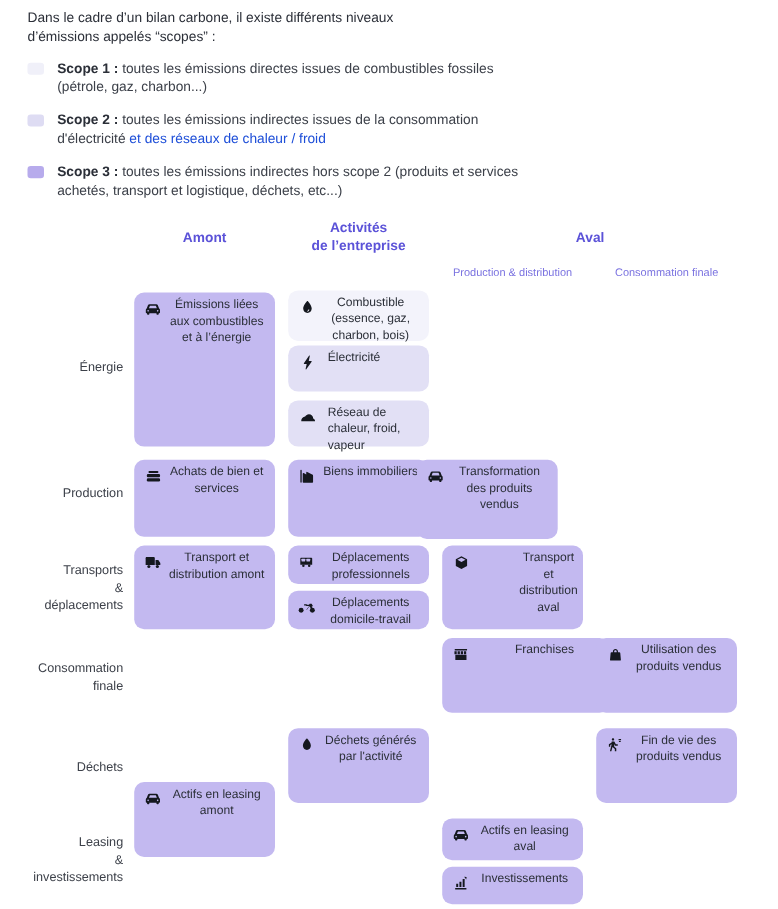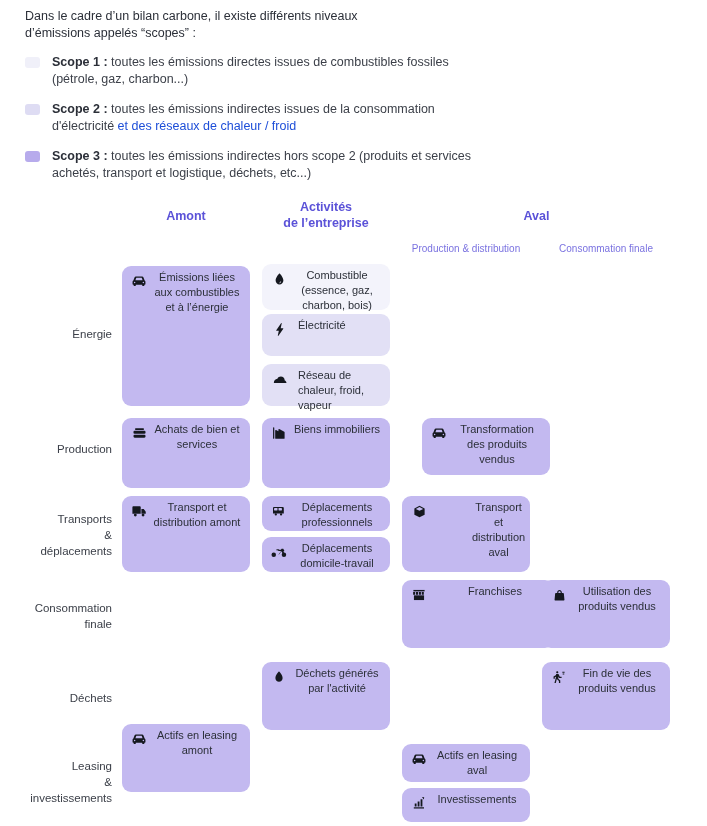--- a/index.html
+++ b/index.html
@@ -247,21 +247,21 @@
   <div class="card sc3" style="left:262px; top:222px; width:128px; height:70px;">
     <span class="icon">
       <svg width="16" height="16" viewBox="0 0 24 24" fill="#15181f">
         <path d="M4 3.2c-.5 0-.9.4-.9.9v15.8c0 .5.4.9.9.9s.9-.4.9-.9V4.1c0-.5-.4-.9-.9-.9z"></path>
         <path d="M7.2 20.8h12.3c.5 0 .9-.4.9-.9v-9.1c0-.4-.2-.7-.5-.8L12.4 6c-.6-.3-1.3.1-1.3.8v2.6L7.6 7.6c-.6-.3-1.3.1-1.3.8v11.5c0 .5.4.9.9.9z"></path>
       </svg>
     </span>
     <span class="label">Biens immobiliers</span>
   </div>
 
-  <div class="card sc3" style="left:422px; top:222px; width:128px; height:57px;">
+  <div class="card sc3" style="left:379px; top:222px; width:128px; height:72px;">
     <span class="icon">
       <svg width="18" height="18" viewBox="0 0 24 24" fill="#15181f">
         <path d="M4.5 11.2 6 7.4c.3-.8 1-1.3 1.9-1.3h8.2c.9 0 1.6.5 1.9 1.3l1.5 3.8c.7.3 1.1 1 1.1 1.8v3.1c0 .5-.4.9-.9.9h-.6v.9c0 .5-.4.9-.9.9h-1c-.5 0-.9-.4-.9-.9V17H7.7v.9c0 .5-.4.9-.9.9h-1c-.5 0-.9-.4-.9-.9V17h-.6c-.5 0-.9-.4-.9-.9V13c0-.8.4-1.5 1.1-1.8zM7.2 11h9.6l-1.1-2.9c-.1-.2-.3-.3-.5-.3H8.8c-.2 0-.4.1-.5.3L7.2 11zm-1 2.1c-.6 0-1 .4-1 1s.4 1 1 1 1-.4 1-1-.4-1-1-1zm11.6 0c-.6 0-1 .4-1 1s.4 1 1 1 1-.4 1-1-.4-1-1-1z"></path>
       </svg>
     </span>
     <span class="label">Transformation des produits vendus</span>
   </div>
 
   <div class="card sc3" style="left:122px; top:300px; width:128px; height:76px;">
     <span class="icon">
@@ -342,21 +342,21 @@
     <span class="icon">
       <svg width="16" height="16" viewBox="0 0 24 24" fill="#15181f">
         <path d="M9.4 3.2c.9 0 1.6.7 1.6 1.6S10.3 6.4 9.4 6.4 7.8 5.7 7.8 4.8s.7-1.6 1.6-1.6z"></path>
         <path d="M7.6 7.6h3.6l2.1 3.9h2.6v1.9h-3.7l-1.2-2.2v3.3l2.9 2.6v4h-2v-3.2l-3.2-2.9-1.5 6.1H5.2l2.4-9.6-1.9 1v2.3H3.8v-3.5l3.8-2.3z"></path>
         <path d="M17 4.2h3.4v1.6H17zM17.5 6.9h2.4v1.5h-2.4z"></path>
       </svg>
     </span>
     <span class="label">Fin de vie des produits vendus</span>
   </div>
 
-  <div class="card sc3" style="left:122px; top:528px; width:128px; height:68px;">
+  <div class="card sc3" style="left:122px; top:515px; width:128px; height:68px;">
     <span class="icon">
       <svg width="18" height="18" viewBox="0 0 24 24" fill="#15181f">
         <path d="M4.5 11.2 6 7.4c.3-.8 1-1.3 1.9-1.3h8.2c.9 0 1.6.5 1.9 1.3l1.5 3.8c.7.3 1.1 1 1.1 1.8v3.1c0 .5-.4.9-.9.9h-.6v.9c0 .5-.4.9-.9.9h-1c-.5 0-.9-.4-.9-.9V17H7.7v.9c0 .5-.4.9-.9.9h-1c-.5 0-.9-.4-.9-.9V17h-.6c-.5 0-.9-.4-.9-.9V13c0-.8.4-1.5 1.1-1.8zM7.2 11h9.6l-1.1-2.9c-.1-.2-.3-.3-.5-.3H8.8c-.2 0-.4.1-.5.3L7.2 11zm-1 2.1c-.6 0-1 .4-1 1s.4 1 1 1 1-.4 1-1-.4-1-1-1zm11.6 0c-.6 0-1 .4-1 1s.4 1 1 1 1-.4 1-1-.4-1-1-1z"></path>
       </svg>
     </span>
     <span class="label">Actifs en leasing amont</span>
   </div>
 
   <div class="card sc3" style="left:402px; top:548px; width:128px; height:38px;">
     <span class="icon">

